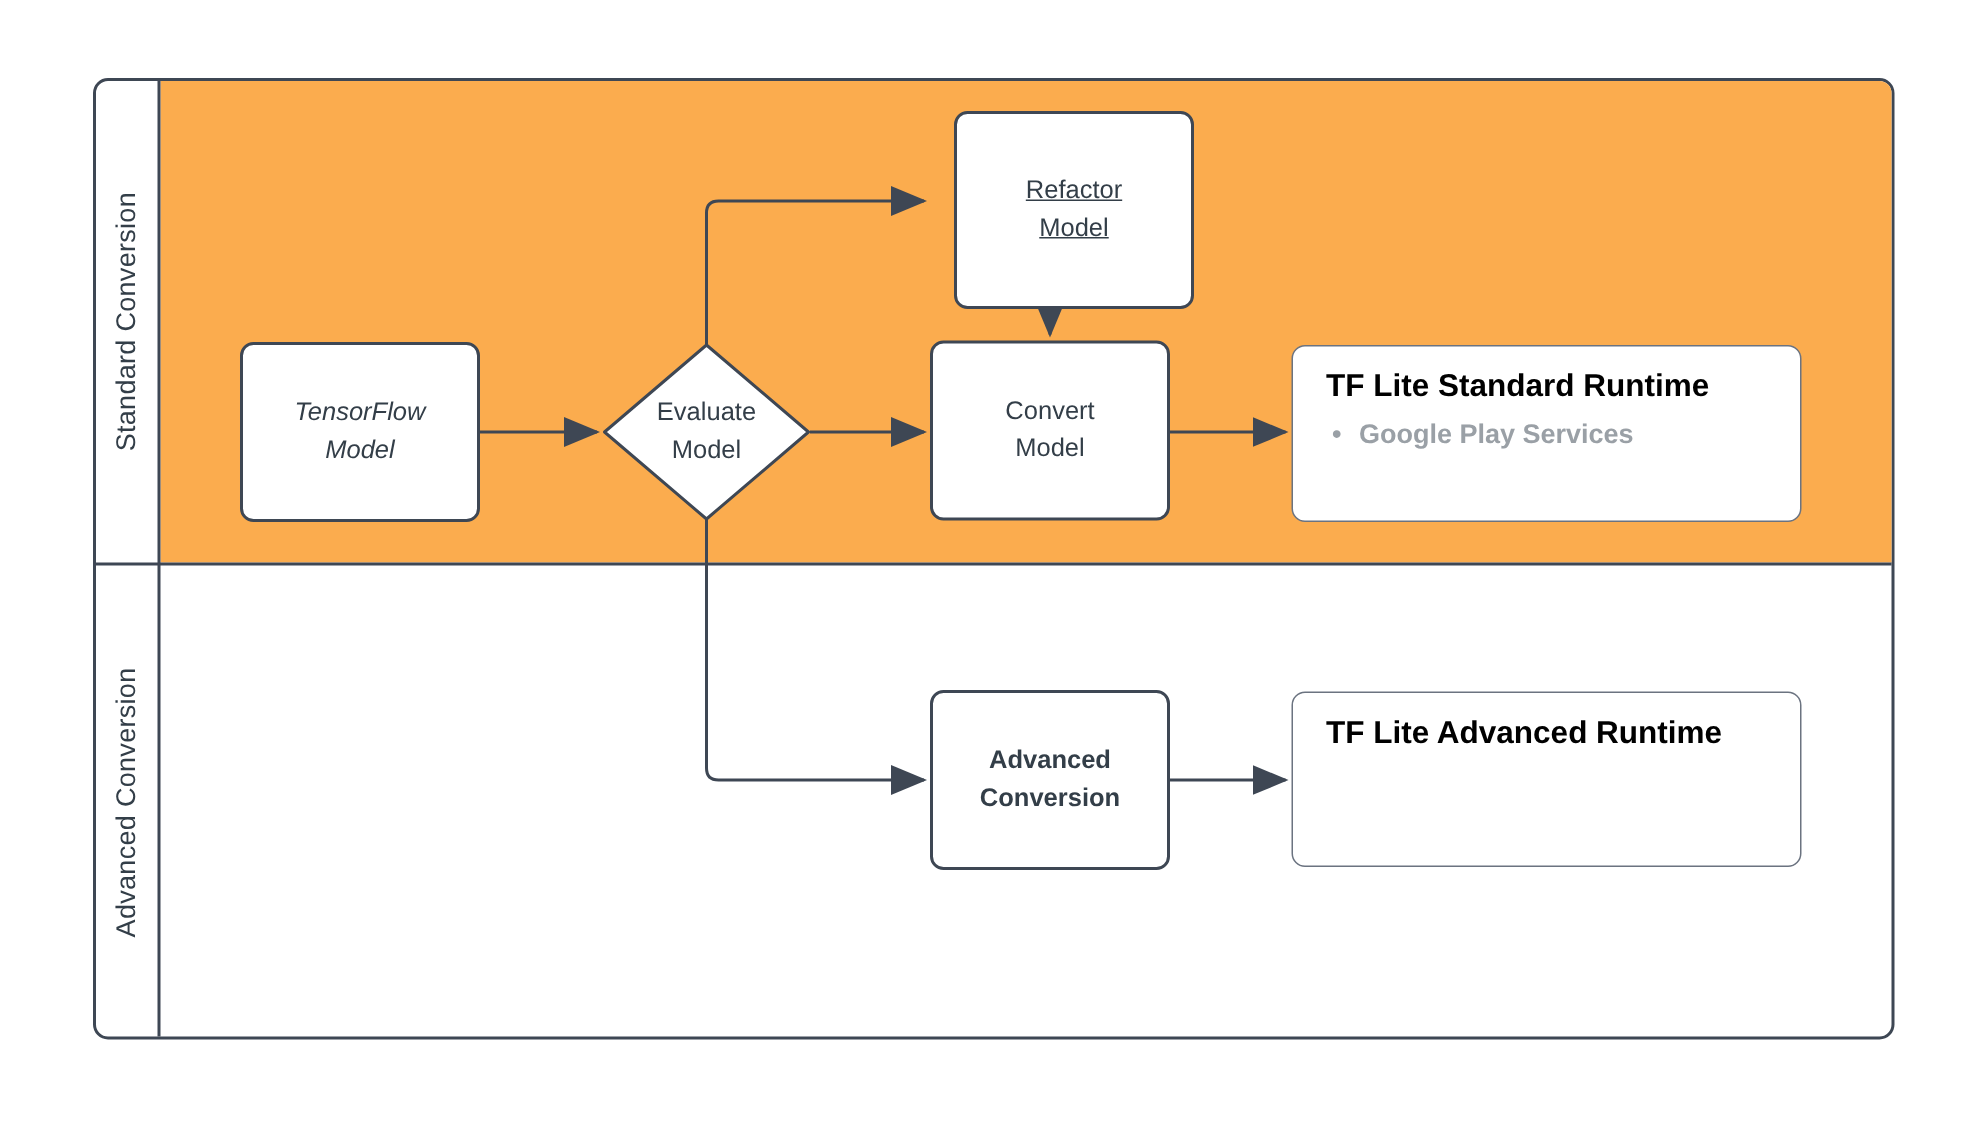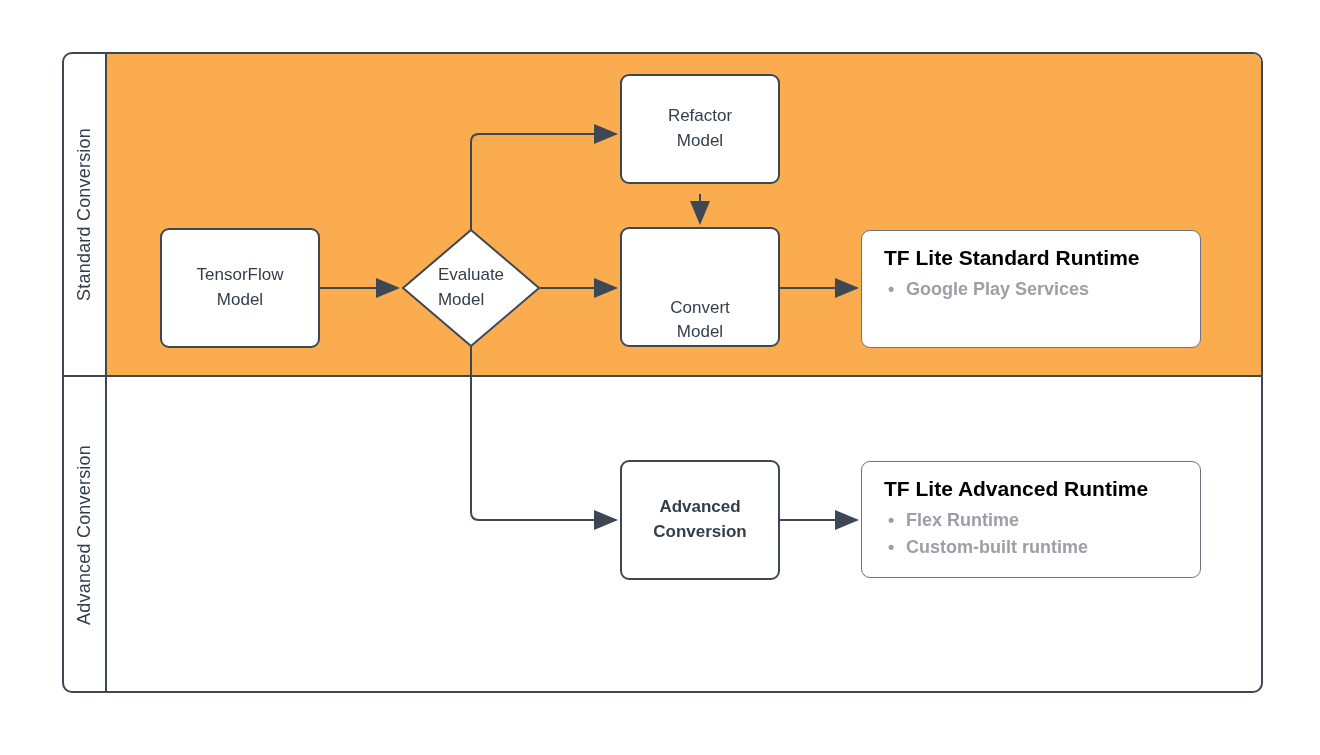--- a/index.html
+++ b/index.html
@@ -38,21 +38,21 @@
 
   
   .node{position:absolute;z-index:3;display:flex;align-items:center;justify-content:center;
         text-align:center;}
   .flow-box{background:#ffffff;border:2px solid var(--line);border-radius:9px;
         font-size:17px;line-height:1.45;color:var(--node-text);}
   .node-label{white-space:pre-line;}
   .diamond-wrap{background:transparent;}
   .diamond-wrap svg{position:absolute;left:0;top:0;}
   .diamond-label{position:relative;z-index:1;font-size:17px;line-height:1.45;
-        color:var(--node-text);white-space:pre-line;text-align:left;}
+        color:var(--node-text);white-space:pre-line;text-align:center;}
   .runtime-box{background:#ffffff;border:1.5px solid var(--runtime-border);border-radius:9px;
         align-items:flex-start;justify-content:flex-start;text-align:left;
         padding:15px 22px;flex-direction:column;font-weight:bold;}
   .runtime-title{font-size:21px;color:var(--runtime-title);margin-bottom:6px;}
   .runtime-bullets{list-style:none;}
   .runtime-bullets li{font-size:18px;line-height:1.48;color:var(--runtime-bullet);
         padding-left:22px;position:relative;}
   .runtime-bullets li::before{content:"•";position:absolute;left:4px;color:var(--runtime-bullet);}
 </style>
 </head>
@@ -80,56 +80,52 @@
     </defs>
     <path class="edge" d="M320,288 L398,288" marker-end="url(#arrow)"></path>
     <path class="edge" d="M471,230 L471,142 Q471,134 479,134 L616,134" marker-end="url(#arrow)"></path>
     <path class="edge" d="M700,194 L700,223" marker-end="url(#arrow)"></path>
     <path class="edge" d="M540,288 L616,288" marker-end="url(#arrow)"></path>
     <path class="edge" d="M780,288 L857,288" marker-end="url(#arrow)"></path>
     <path class="edge" d="M471,346 L471,512 Q471,520 479,520 L616,520" marker-end="url(#arrow)"></path>
     <path class="edge" d="M780,520 L857,520" marker-end="url(#arrow)"></path>
   </svg>
 
-  <div class="node flow-box" style="left:160px;top:228px;width:160px;height:120px;">
+  <div class="node flow-box" style="left:160px;top:228px;width:160px;height:120px;font-style:italic;">
     <span class="node-label">TensorFlow
 Model</span>
   </div>
 
   <div class="node diamond-wrap" style="left:401px;top:228px;width:140px;height:120px;">
     <svg width="140" height="120" viewBox="0 0 140 120">
       <polygon points="70,2 138,60 70,118 2,60" fill="#ffffff" stroke="var(--line)" stroke-width="2" stroke-linejoin="round"></polygon>
     </svg>
     <span class="diamond-label">Evaluate
 Model</span>
   </div>
 
-  <div class="node flow-box" style="left:620px;top:74px;width:160px;height:110px;">
+  <div class="node flow-box" style="left:636px;top:74px;width:160px;height:132px;text-decoration:underline;">
     <span class="node-label">Refactor
 Model</span>
   </div>
 
-  <div class="node flow-box" style="left:620px;top:227px;width:160px;height:120px;align-items:flex-end;">
+  <div class="node flow-box" style="left:620px;top:227px;width:160px;height:120px;">
     <span class="node-label">Convert
 Model</span>
   </div>
 
   <div class="node runtime-box" style="left:861px;top:230px;width:340px;height:118px;">
     <div class="runtime-title">TF Lite Standard Runtime</div>
     <ul class="runtime-bullets">
       <li>Google Play Services</li>
     </ul>
   </div>
 
   <div class="node flow-box" style="left:620px;top:460px;width:160px;height:120px;font-weight:bold;">
     <span class="node-label">Advanced
 Conversion</span>
   </div>
 
   <div class="node runtime-box" style="left:861px;top:461px;width:340px;height:117px;">
     <div class="runtime-title">TF Lite Advanced Runtime</div>
-    <ul class="runtime-bullets">
-      <li>Flex Runtime</li>
-      <li>Custom-built runtime</li>
-    </ul>
   </div>
 
 </div>
 
 </body></html>

